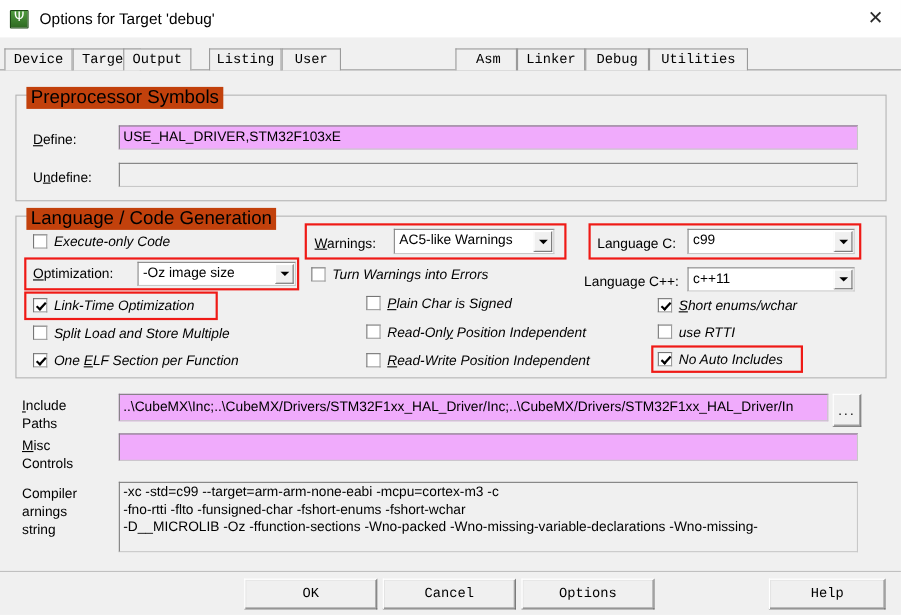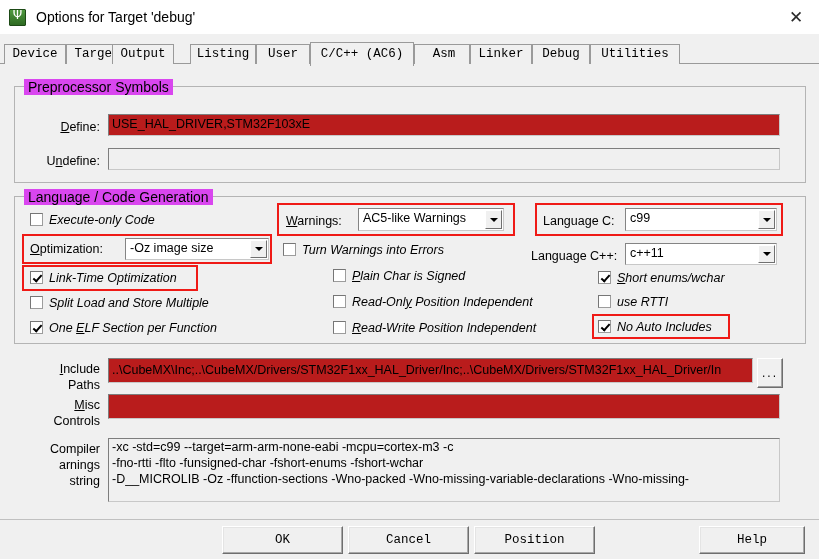--- a/index.html
+++ b/index.html
@@ -107,43 +107,43 @@
 
   
   .group {
     position: absolute;
     box-sizing: border-box;
     border: 1px solid #b4b4b4;
   }
   .group-label {
     position: absolute;
     top: -8px; left: 9px;
-    background: #d946ef;
+    background: #c2410c;
     padding: 0 4px;
-    font-size: 14px;
+    font-size: 17px;
     color: #000000;
     white-space: nowrap;
   }
 
   
   .lbl {
     position: absolute;
     font-size: 12.5px;
     color: #000000;
     white-space: nowrap;
     line-height: 15px;
   }
-  .lbl.right { text-align: right; }
+  .lbl.right { }
   u.mn { text-decoration: underline; }
 
   
   .tbox {
     position: absolute;
     box-sizing: border-box;
-    background: #b91c1c;
+    background: #f0abfc;
     border: 1px solid #c8c8c8;
     border-top: 1px solid #7d7d7d;
     border-left: 1px solid #7d7d7d;
     font-size: 12.5px;
     color: #000000;
     padding: 0 3px;
     line-height: 19px;
     white-space: nowrap;
     overflow: hidden;
   }
@@ -278,21 +278,20 @@
     <div class="title-close">✕</div>
   </div>
 
   <div class="tabline"></div>
   <div class="tabstrip">
     <div class="tab" style="left:4px;   width:62px;">Device</div>
     <div class="tab" style="left:66px;  width:62px;">Target</div>
     <div class="tab" style="left:112px; width:62px;">Output</div>
     <div class="tab" style="left:190px; width:66px;">Listing</div>
     <div class="tab" style="left:256px; width:54px;">User</div>
-    <div class="tab active" style="left:310px; width:104px;">C/C++ (AC6)</div>
     <div class="tab" style="left:414px; width:56px;text-align:center;padding-left:4px;">Asm</div>
     <div class="tab" style="left:470px; width:62px;">Linker</div>
     <div class="tab" style="left:532px; width:58px;">Debug</div>
     <div class="tab" style="left:590px; width:90px;">Utilities</div>
     <div class="tabline-gap" style="left:311px; width:102px;"></div>
   </div>
 
   <div class="group" style="left:14px; top:86px; width:792px; height:97px;">
     <div class="group-label">Preprocessor Symbols</div>
   </div>
@@ -384,16 +383,16 @@
   <div class="lbl right" style="left:20px; top:442px; width:80px;">Compiler</div>
   <div class="lbl right" style="left:20px; top:458px; width:80px;">arnings</div>
   <div class="lbl right" style="left:20px; top:474px; width:80px;">string</div>
   <div class="tbox multiline gray" style="left:108px; top:438px; width:672px; height:64px;">-xc -std=c99 --target=arm-arm-none-eabi -mcpu=cortex-m3 -c
 -fno-rtti -flto -funsigned-char -fshort-enums -fshort-wchar
 -D__MICROLIB -Oz -ffunction-sections -Wno-packed -Wno-missing-variable-declarations -Wno-missing-</div>
 
   <div class="sep"></div>
   <div class="btn" style="left:222px; width:121px; top:526px;">OK</div>
   <div class="btn" style="left:348px; width:121px; top:526px;">Cancel</div>
-  <div class="btn" style="left:474px; width:121px; top:526px;">Position</div>
+  <div class="btn" style="left:474px; width:121px; top:526px;">Options</div>
   <div class="btn" style="left:699px; width:106px; top:526px;">Help</div>
 
 </div>
 
 </body></html>

